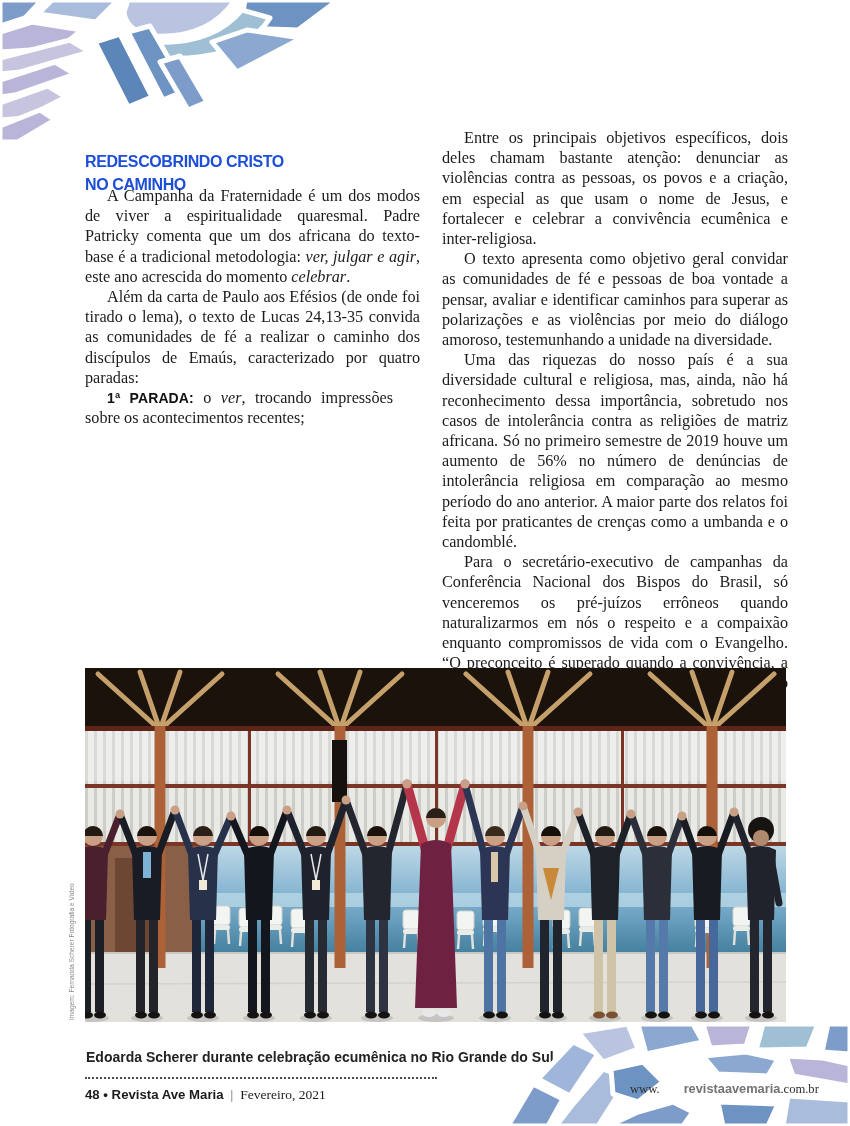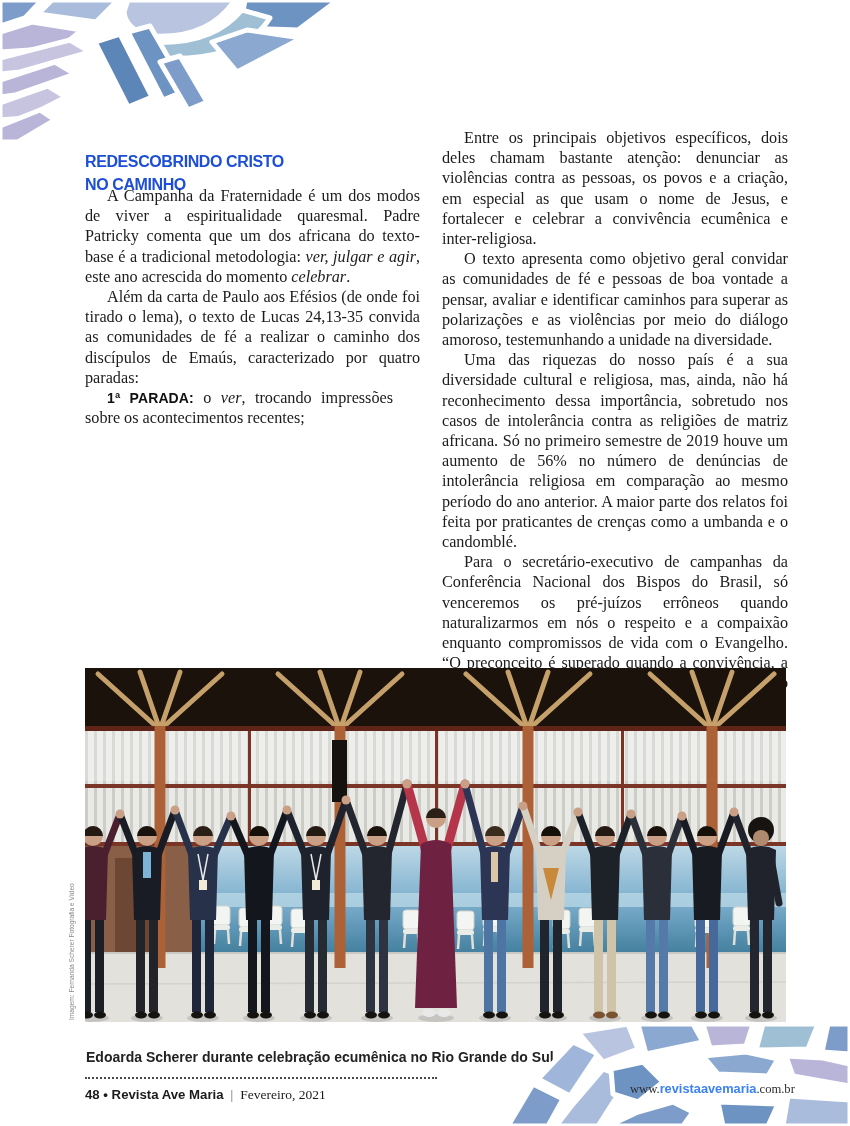--- a/index.html
+++ b/index.html
@@ -67,21 +67,21 @@
   #footer-left .mag{
     font-family:"Liberation Sans", sans-serif;font-weight:700;font-size:13.2px;
   }
   #footer-left .sep{color:#666;padding:0 7px;font-weight:400;}
   #footer-left .date{font-family:"Liberation Serif", serif;}
   #website{
     position:absolute;left:630px;top:1081px;z-index:3;font-size:12.6px;color:#2e2e2e;
     white-space:nowrap;
   }
   #website .wb{
-    font-family:"Liberation Sans", sans-serif;font-weight:800;font-size:12.8px;color:#3b82f6;
+    font-family:"Liberation Sans", sans-serif;font-weight:800;font-size:12.8px;color:#737373;margin-left:24px;
   }
 </style>
 </head>
 <body>
 
 <svg id="mosaic-tl" class="mosaic" width="348" height="142" viewBox="0 0 348 142" xmlns="http://www.w3.org/2000/svg">
   <g stroke="#ffffff" stroke-width="5" stroke-linejoin="round">
     <polygon points="0,0 42,0 25,18 0,26" fill="#7d9cc9"></polygon>
     <polygon points="52,0 118,0 96,22 38,14" fill="#a9bcdc"></polygon>
     <path d="M128,0 L235,0 Q208,40 150,36 Q126,30 124,12 Z" fill="#b9c4e0"></path>

